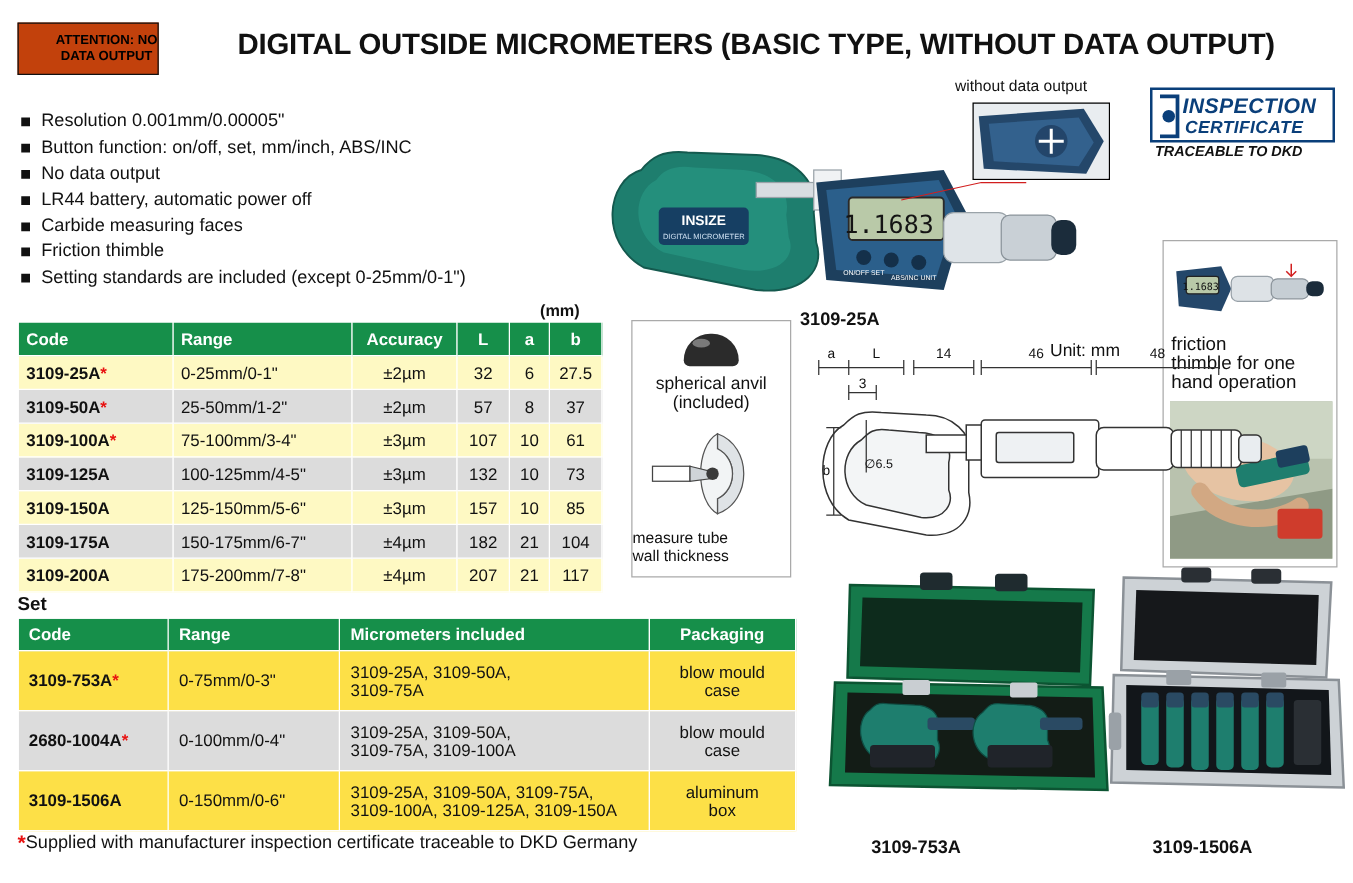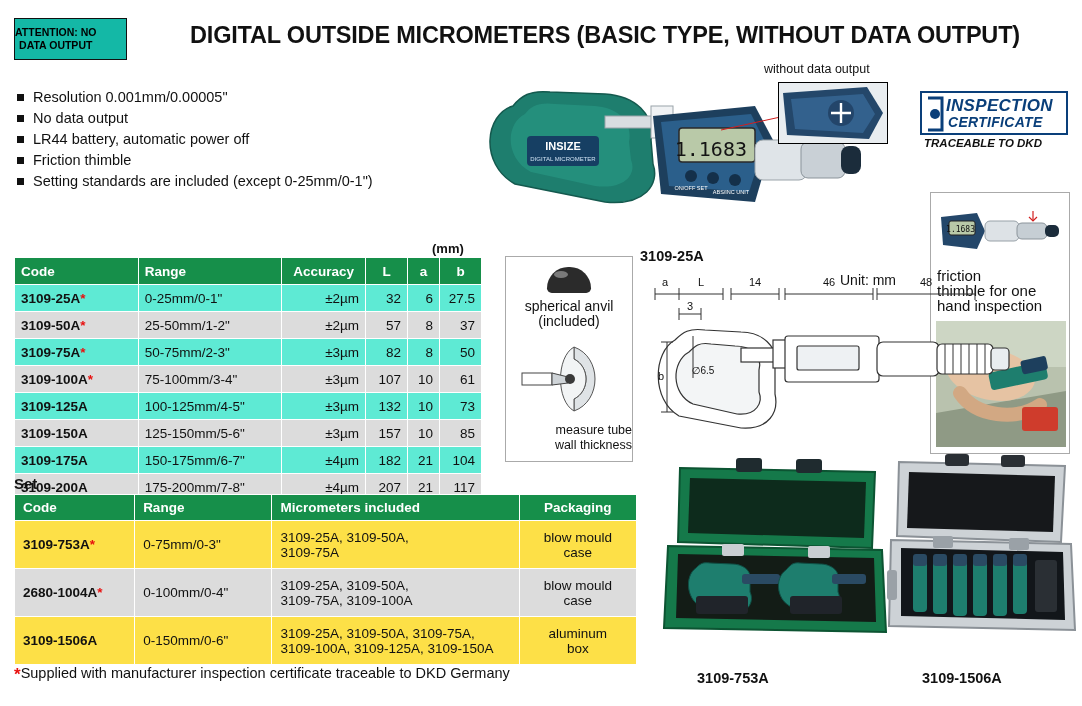--- a/index.html
+++ b/index.html
@@ -9,22 +9,22 @@
     background:#ffffff;
     font-family:"Liberation Sans", sans-serif;
     color:#111;
     overflow:hidden;
   }
   .abs { position:absolute; }
 
   
   #attention {
     left:14px; top:18px; width:113px; height:42px;
-    background:#14b8a6; border:1px solid #111;
-    display:flex; align-items:center; justify-content:flex-start;
+    background:#c2410c; border:1px solid #111;
+    display:flex; align-items:center; justify-content:flex-end;
     text-align:center;
   }
   #attention .txt { font-size:10.5px; font-weight:bold; line-height:1.25; color:#000; }
 
   
   #title {
     left:140px; top:22px; width:930px;
     text-align:center; font-size:23.5px; font-weight:bold; letter-spacing:-0.2px;
   }
 
@@ -45,24 +45,24 @@
 
   
   #main-table { left:14px; top:257px; width:468px; border-collapse:collapse; }
   #main-table th, #main-table td {
     border:1px solid #ffffff;
     font-size:13.5px; padding:4px 6px; height:27px;
   }
   #main-table thead th {
     background:#168f4a; color:#ffffff; font-weight:bold; text-align:left;
   }
-  #main-table tbody td { background:#5eead4; }
+  #main-table tbody td { background:#fef9c3; }
   #main-table tbody tr:nth-child(even) td { background:#dcdcdc; }
   #main-table td.code { font-weight:bold; white-space:nowrap; }
-  #main-table td.ctr { text-align:right; }
+  #main-table td.ctr { text-align:center; }
   #main-table th.ctr { text-align:center; }
   .star { color:#e8100f; font-weight:bold; }
 
   
   #set-label { left:14px; top:475px; font-size:15px; font-weight:bold; }
 
   
   #set-table { left:14px; top:494px; width:623px; border-collapse:collapse; }
   #set-table th, #set-table td {
     border:1px solid #ffffff; font-size:13.5px; padding:5px 8px;
@@ -92,34 +92,34 @@
     background:#7a7a7a; border-radius:50%;
   }
   #anvil-box .lbl1 {
     position:absolute; top:42px; left:0; width:100%; text-align:center;
     font-size:14px; line-height:15px;
   }
   #anvil-box .diagram {
     position:absolute; top:86px; left:10px; width:108px; height:72px;
   }
   #anvil-box .lbl2 {
-    position:absolute; bottom:8px; left:0; width:100%; text-align:right;
+    position:absolute; bottom:8px; left:0; width:100%; text-align:left;
     font-size:12.5px; line-height:15px;
   }
 
   
-  #photo-main { left:455px; top:44px; width:410px; height:180px; }
+  #photo-main { left:455px; top:74px; width:410px; height:180px; }
   #caption-3109-25a { left:640px; top:248px; font-size:14.5px; font-weight:bold; }
 
   
   #inset-wdo { left:778px; top:82px; width:110px; height:62px; border:1px solid #000; background:#e7eaec; overflow:hidden;}
   #wdo-label { left:764px; top:62px; font-size:12.5px; }
 
   
-  #cert { left:920px; top:91px; width:150px; height:60px; }
+  #cert { left:920px; top:70px; width:150px; height:60px; }
   #cert .box { position:absolute; left:0; top:0; width:148px; height:44px; border:2px solid #0a3f7a; }
   #cert .c1 { position:absolute; left:6px; top:5px; font-size:17px; font-weight:bold; color:#0a3f7a; font-style:italic; letter-spacing:0.3px;}
   #cert .c2 { position:absolute; left:28px; top:23px; font-size:14px; font-weight:bold; color:#0a3f7a; font-style:italic; letter-spacing:0.3px;}
   #cert .c3 { position:absolute; left:4px; top:46px; font-size:11.5px; font-style:italic; font-weight:bold; color:#111; }
 
   
   #thimble-box { left:930px; top:192px; width:140px; height:262px; border:1px solid #aaa; background:#fff; }
   #thimble-txt { position:absolute; left:6px; top:75px; width:128px; font-size:15px; line-height:15px; }
   #thimble-photo { position:absolute; left:5px; top:128px; width:130px; height:126px; background:#cfd6cb; }
 
@@ -143,22 +143,24 @@
     <span>ATTENTION: NO</span><br>
     <span>DATA OUTPUT</span>
   </div>
 </div>
 
 <div class="abs" id="title">DIGITAL OUTSIDE MICROMETERS (BASIC TYPE, WITHOUT DATA OUTPUT)</div>
 
 <div class="abs" id="features">
   <ul>
     <li>Resolution 0.001mm/0.00005"</li>
+    <li>Button function: on/off, set, mm/inch, ABS/INC</li>
     <li>No data output</li>
     <li>LR44 battery, automatic power off</li>
+    <li>Carbide measuring faces</li>
     <li>Friction thimble</li>
     <li>Setting standards are included (except 0-25mm/0-1")</li>
   </ul>
 </div>
 
 <div class="abs" id="mm-note">(mm)</div>
 
 <table class="abs" id="main-table">
   <thead>
     <tr>
@@ -179,28 +181,20 @@
       <td class="ctr">6</td>
       <td class="ctr">27.5</td>
     </tr>
     <tr>
       <td class="code"><span>3109-50A</span><span class="star">*</span></td>
       <td>25-50mm/1-2"</td>
       <td class="ctr">±2µm</td>
       <td class="ctr">57</td>
       <td class="ctr">8</td>
       <td class="ctr">37</td>
-    </tr>
-    <tr>
-      <td class="code"><span>3109-75A</span><span class="star">*</span></td>
-      <td>50-75mm/2-3"</td>
-      <td class="ctr">±3µm</td>
-      <td class="ctr">82</td>
-      <td class="ctr">8</td>
-      <td class="ctr">50</td>
     </tr>
     <tr>
       <td class="code"><span>3109-100A</span><span class="star">*</span></td>
       <td>75-100mm/3-4"</td>
       <td class="ctr">±3µm</td>
       <td class="ctr">107</td>
       <td class="ctr">10</td>
       <td class="ctr">61</td>
     </tr>
     <tr>
@@ -378,21 +372,21 @@
     <text x="38" y="33" font-family="DejaVu Sans Mono, monospace" font-size="8" fill="#111" text-anchor="end">1.1683</text>
     <rect x="48" y="22" width="34" height="20" rx="5" fill="#dde2e6" stroke="#98a1a8"></rect>
     <rect x="80" y="24" width="30" height="16" rx="5" fill="#c6ced4" stroke="#8b949b"></rect>
     <rect x="108" y="26" width="14" height="12" rx="5" fill="#1b2c3b"></rect>
     <path d="M96 12 L96 22" stroke="#d21f1f" stroke-width="1.2"></path>
     <path d="M92 18 L96 22 L100 18" fill="none" stroke="#d21f1f" stroke-width="1.2"></path>
   </svg>
   <div id="thimble-txt">
     <span>friction</span><br>
     <span>thimble for one</span><br>
-    <span>hand inspection</span>
+    <span>hand operation</span>
   </div>
   <div id="thimble-photo">
     <svg width="130" height="126" viewBox="0 0 130 126">
       <rect x="0" y="0" width="130" height="126" fill="#b9c2ae"></rect>
       <rect x="0" y="0" width="130" height="46" fill="#cdd6c4"></rect>
       <path d="M0 92 L130 70 L130 126 L0 126 Z" fill="#8f9a85"></path>
       <path d="M10 40 C 36 20, 78 26, 96 48 C 106 62, 92 80, 66 80 C 36 80, 6 62, 10 40 Z" fill="#e6c3a3"></path>
       <rect x="52" y="52" width="58" height="18" rx="4" transform="rotate(-12 52 52)" fill="#1e7e6e"></rect>
       <rect x="84" y="40" width="26" height="14" rx="3" transform="rotate(-12 84 40)" fill="#1d3f5d"></rect>
       <path d="M24 72 C 40 96, 80 100, 104 84" stroke="#d2a883" stroke-width="14" fill="none" stroke-linecap="round"></path>

